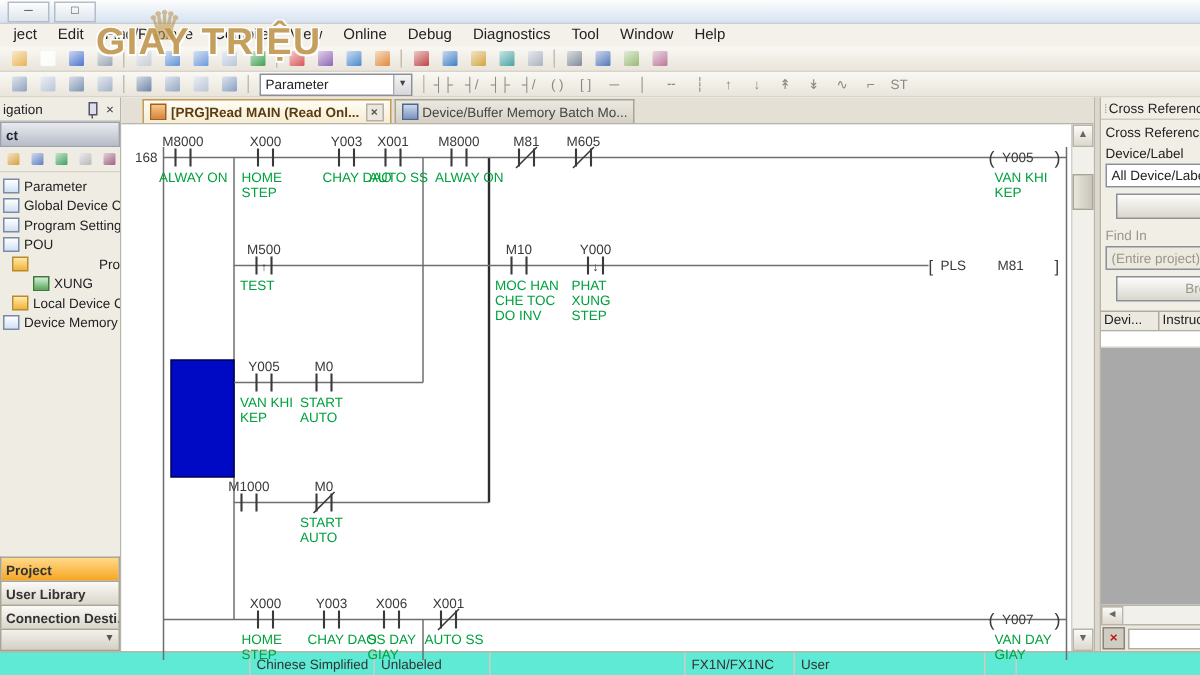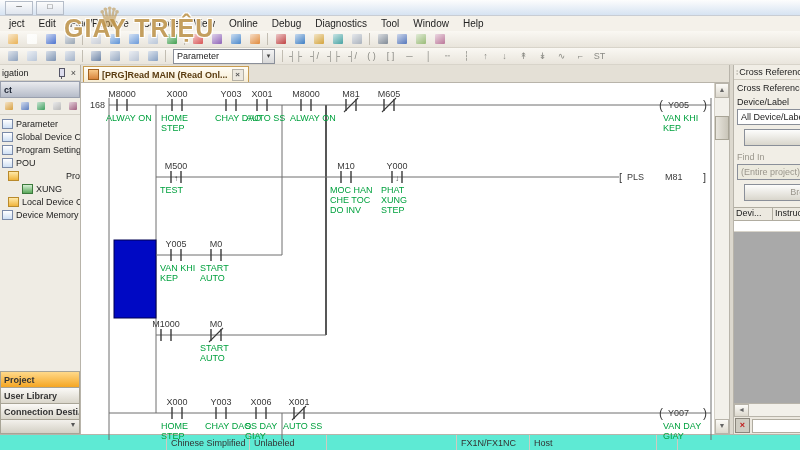--- a/index.html
+++ b/index.html
@@ -58,21 +58,21 @@
   .nav-viewbtn.active{background:linear-gradient(#ffd98a,#f5a623);}
   .nav-chev{height:13px;border:1px solid #a8a496;background:linear-gradient(#f3f1ec,#d4d0c5);
     text-align:right;padding:0 4px;font-size:8px;color:#555;}
   
   .editor{flex:1;display:flex;flex-direction:column;min-width:0;background:#fff;position:relative;}
   .tabbar{height:17px;background:#e4e0d6;display:flex;align-items:flex-end;padding-left:2px;
     border-bottom:1px solid #b8b4aa;flex:0 0 auto;}
   .tab{height:15px;display:flex;align-items:center;font-size:9px;padding:0 4px;margin-right:2px;
     border:1px solid #a8a496;border-bottom:none;white-space:nowrap;overflow:hidden;}
   .tab.active{background:linear-gradient(#fffdf6,#f7ecd2);color:#5a3c10;font-weight:bold;
-    border-color:#c89c50;}
+    border-color:#c89c50;margin-left:12px;}
   .tab.inactive{background:linear-gradient(#ece9e1,#d4d0c5);color:#444;}
   .tabicon{width:9px;height:9px;margin-right:3px;border:1px solid #946;flex:0 0 auto;}
   .tabicon.t1{background:linear-gradient(#f8c888,#d8853c);border-color:#a06020;}
   .tabicon.t2{background:linear-gradient(#cdd8ec,#7a96c0);border-color:#4c6690;}
   .tabclose{margin-left:4px;font-size:8px;color:#555;border:1px solid #b5b1a6;background:#ece8df;
     width:10px;height:10px;line-height:9px;text-align:center;}
   .canvas-wrap{flex:1;display:flex;min-height:0;}
   .canvas{flex:1;position:relative;background:#fff;min-width:0;}
   svg{display:block;}
   .vscroll{width:14px;flex:0 0 auto;background:#f2f0ea;border-left:1px solid #d5d1c7;display:flex;
@@ -340,20 +340,24 @@
         <div class="nav-chev">▾</div>
       </div>
     </div>
 
     <div class="editor">
       <div class="tabbar">
         <div class="tab active">
           <span class="tabicon t1"></span>
           <span>[PRG]Read MAIN (Read Onl...</span>
           <span class="tabclose">×</span>
+        </div>
+        <div class="tab inactive">
+          <span class="tabicon t2"></span>
+          <span>Device/Buffer Memory Batch Mo...</span>
         </div>
       </div>
       <div class="canvas-wrap">
         <div class="canvas">
           <svg id="ladder-svg" width="638" height="357" viewBox="0 0 638 357" font-family="Liberation Sans, sans-serif">
               <line x1="28" y1="15" x2="28" y2="357" stroke="#6e6e6e" stroke-width="1"></line>
               <line x1="630" y1="15" x2="630" y2="357" stroke="#6e6e6e" stroke-width="1"></line>
               <line x1="75" y1="22" x2="75" y2="330" stroke="#6e6e6e" stroke-width="1"></line>
               <line x1="201" y1="22" x2="201" y2="172" stroke="#6e6e6e" stroke-width="1"></line>
               <line x1="245" y1="22" x2="245" y2="252" stroke="#2c2c2c" stroke-width="1.6"></line>
@@ -515,21 +519,21 @@
       </div>
     </div>
   </div>
 
   <div class="statusbar">
     <span style="width:162px"></span>
     <span style="width:78px">Chinese Simplified</span>
     <span style="width:72px">Unlabeled</span>
     <span style="width:125px"></span>
     <span style="width:68px">FX1N/FX1NC</span>
-    <span style="width:122px">Host</span>
+    <span style="width:122px">User</span>
     <span style="width:16px"></span>
 
   </div>
 
   <div class="watermark">
     <span class="crown">♛</span>
     <span>GIAY TRIỆU</span>
   </div>
 </div>
 

